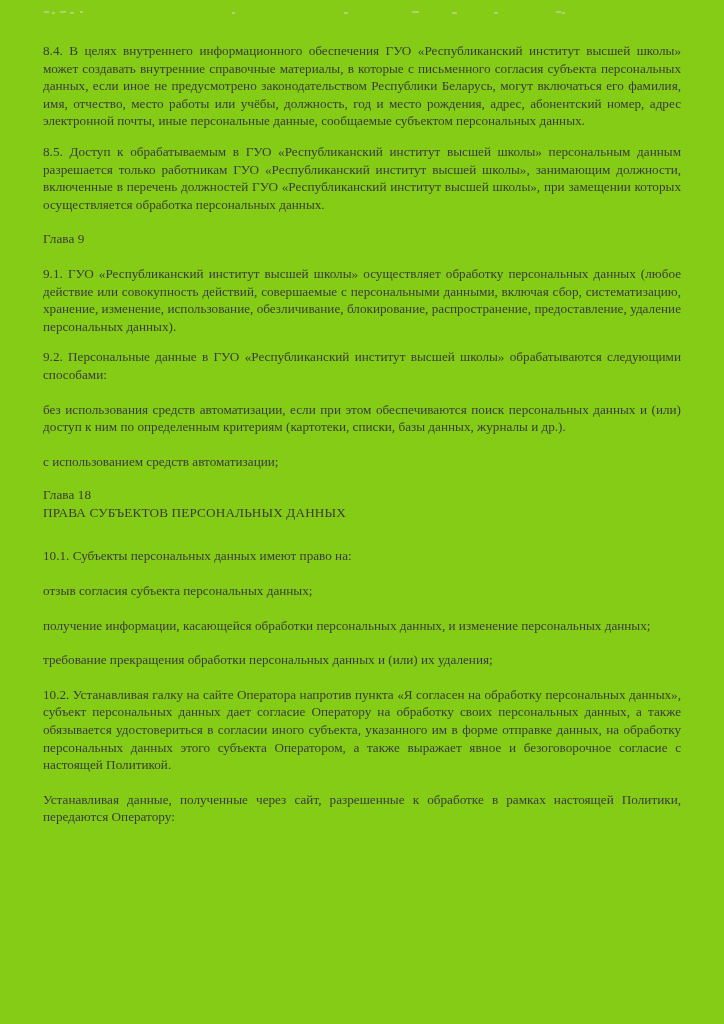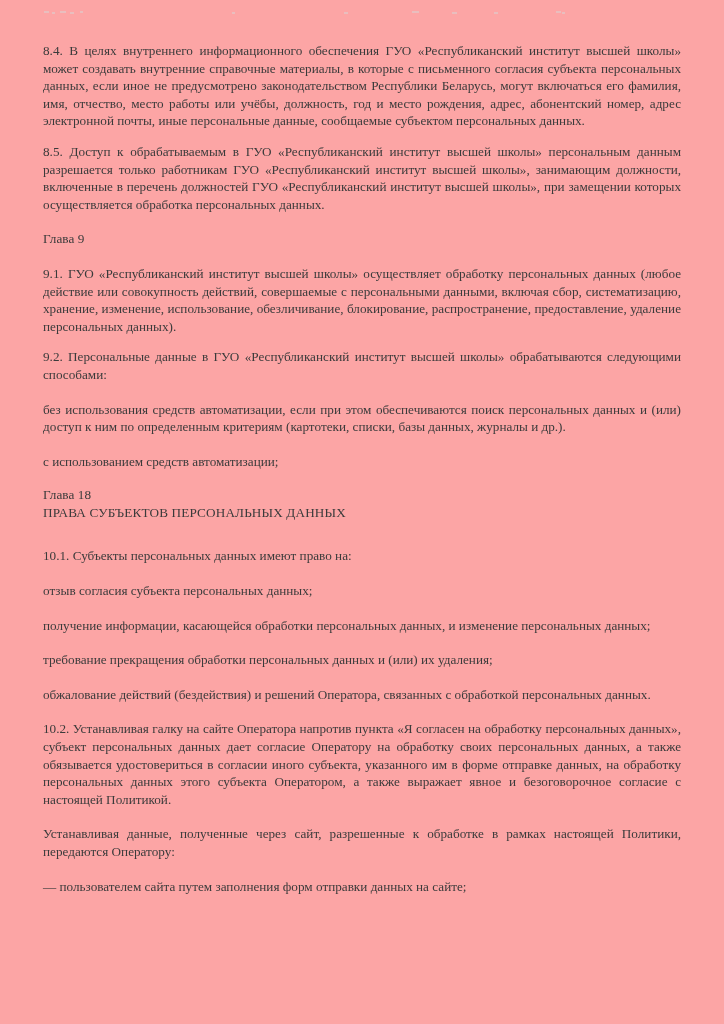--- a/index.html
+++ b/index.html
@@ -14,21 +14,21 @@
     overflow: hidden;
     font-family: "Liberation Serif", "DejaVu Serif", serif;
     color: #3b3b3b;
     -webkit-font-smoothing: antialiased;
   }
 
   .page {
     position: relative;
     width: 724px;
     height: 1024px;
-    background: #fca5a5;
+    background: #84cc16;
     box-sizing: border-box;
     padding: 42px 43px 0 43px;
   }
 
   .doc-body {
     width: 638px;
   }
 
   
   .para {
@@ -127,22 +127,20 @@
     </div>
 
     <p class="para gap-xl">10.1. Субъекты персональных данных имеют право на:</p>
 
     <p class="para gap-lg">отзыв согласия субъекта персональных данных;</p>
 
     <p class="para gap-lg">получение информации, касающейся обработки персональных данных, и изменение персональных данных;</p>
 
     <p class="para gap-lg">требование прекращения обработки персональных данных и (или) их удаления;</p>
 
-    <p class="para gap-lg">обжалование действий (бездействия) и решений Оператора, связанных с обработкой персональных данных.</p>
 
     <p class="para gap-lg">10.2. Устанавливая галку на сайте Оператора напротив пункта «Я согласен на обработку персональных данных», субъект персональных данных дает согласие Оператору на обработку своих персональных данных, а также обязывается удостовериться в согласии иного субъекта, указанного им в форме отправке данных, на обработку персональных данных этого субъекта Оператором, а также выражает явное и безоговорочное согласие с настоящей Политикой.</p>
 
     <p class="para gap-lg">Устанавливая данные, полученные через сайт, разрешенные к обработке в рамках настоящей Политики, передаются Оператору:</p>
 
-    <p class="para gap-lg">— пользователем сайта путем заполнения форм отправки данных на сайте;</p>
 
   </div>
 </div>
 
 </body></html>

